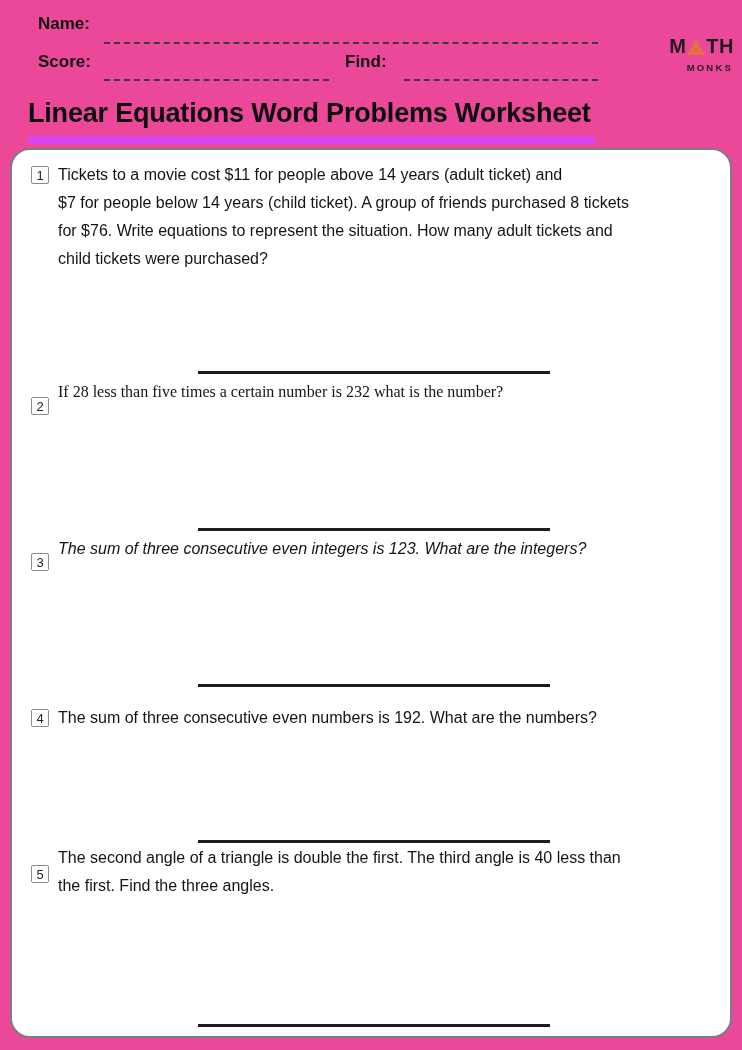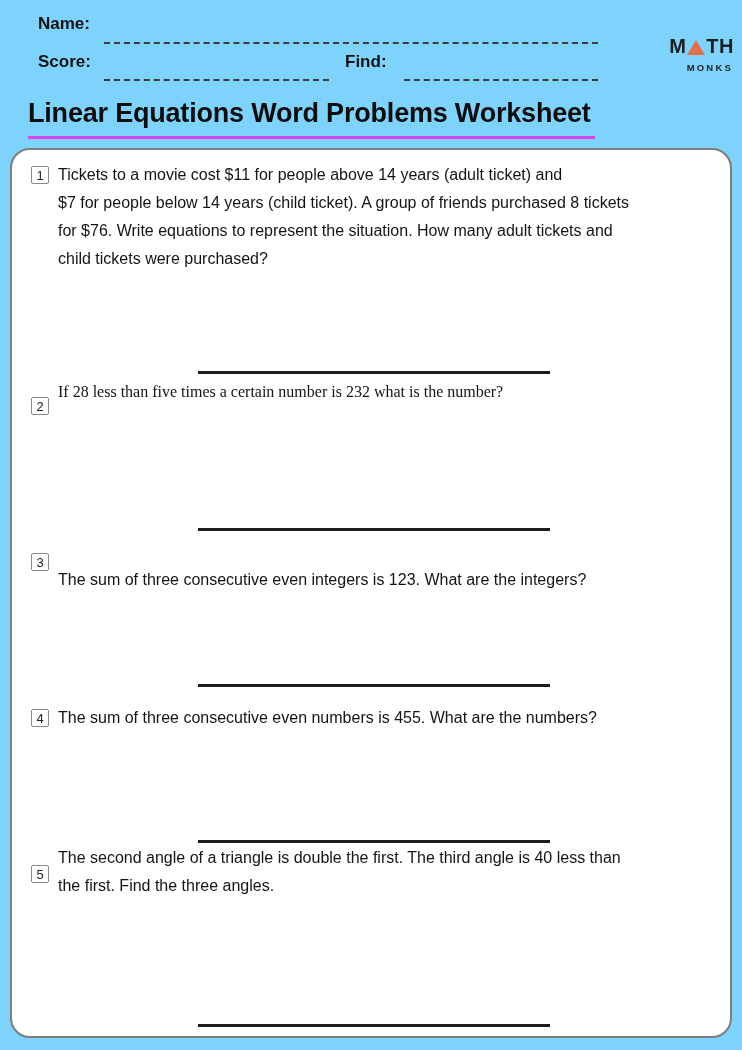--- a/index.html
+++ b/index.html
@@ -1,21 +1,21 @@
 <!DOCTYPE html>
 <html style="--accent: #E2714B;"><head>
 <meta charset="utf-8">
 <style>
   :root { --accent: #E2714B; --ink: #161616; }
   * { margin: 0; padding: 0; box-sizing: border-box; }
   body { background: #ffffff; }
   .page {
     position: relative;
     width: 742px; height: 1050px;
-    background: #7dd3fc;
+    background: #ec4899;
     font-family: "Liberation Sans", "DejaVu Sans", sans-serif;
     color: var(--ink);
     overflow: hidden;
   }
   .field-label {
     position: absolute;
     font-size: 17px; font-weight: 600; color: #111;
   }
   .name-label  { left: 38px; top: 14px; }
   .date-label  { left: 38px; top: 52px; }
@@ -43,21 +43,21 @@
   }
   .logo-bottom {
     text-align: right; font-size: 9.5px; font-weight: 700;
     letter-spacing: 2.2px; color: #222; margin-top: 6px; padding-right: 1px;
   }
 
   .title {
     position: absolute; left: 28px; top: 98px;
     font-size: 27px; font-weight: 700; color: #0d0d0d;
     letter-spacing: -0.2px;
-    border-bottom: 3px solid #d946ef;
+    border-bottom: 8px solid #d946ef;
     padding: 0 4px 7px 0;
     white-space: nowrap;
   }
 
   .problem-box {
     position: absolute; left: 10px; top: 148px;
     width: 722px; height: 890px;
     border: 2px solid #7d7d7d; border-radius: 20px;
     background: #ffffff;
   }
@@ -70,21 +70,21 @@
     background: #fff;
   }
   .qtext {
     position: absolute; left: 46px;
     width: 664px;
     font-size: 16px; line-height: 28px; color: #141414;
     white-space: pre-line;
   }
   .q1 .qnum { top: 16px; }  .q1 .qtext { top: 11px; }
   .q2 .qnum { top: 247px; } .q2 .qtext { top: 228px; font-family: Liberation Serif, serif; }
-  .q3 .qnum { top: 403px; } .q3 .qtext { top: 416px; }
+  .q3 .qnum { top: 403px; } .q3 .qtext { top: 385px; font-style: italic; }
   .q4 .qnum { top: 559px; } .q4 .qtext { top: 554px; }
   .q5 .qnum { top: 715px; } .q5 .qtext { top: 694px; }
 
   .answer-line {
     position: absolute; left: 186px; width: 352px; height: 2.5px;
     background: #1c1c1c;
   }
   .a1 { top: 221px; }
   .a2 { top: 378px; }
   .a3 { top: 534px; }
@@ -134,21 +134,21 @@
     <div class="answer-line a2"></div>
 
     <div class="q3">
       <span class="qnum">3</span>
       <div class="qtext">The sum of three consecutive even integers is 123. What are the integers?</div>
     </div>
     <div class="answer-line a3"></div>
 
     <div class="q4">
       <span class="qnum">4</span>
-      <div class="qtext">The sum of three consecutive even numbers is 455. What are the numbers?</div>
+      <div class="qtext">The sum of three consecutive even numbers is 192. What are the numbers?</div>
     </div>
     <div class="answer-line a4"></div>
 
     <div class="q5">
       <span class="qnum">5</span>
       <div class="qtext">The second angle of a triangle is double the first. The third angle is 40 less than
 the first. Find the three angles.</div>
     </div>
     <div class="answer-line a5"></div>
 

